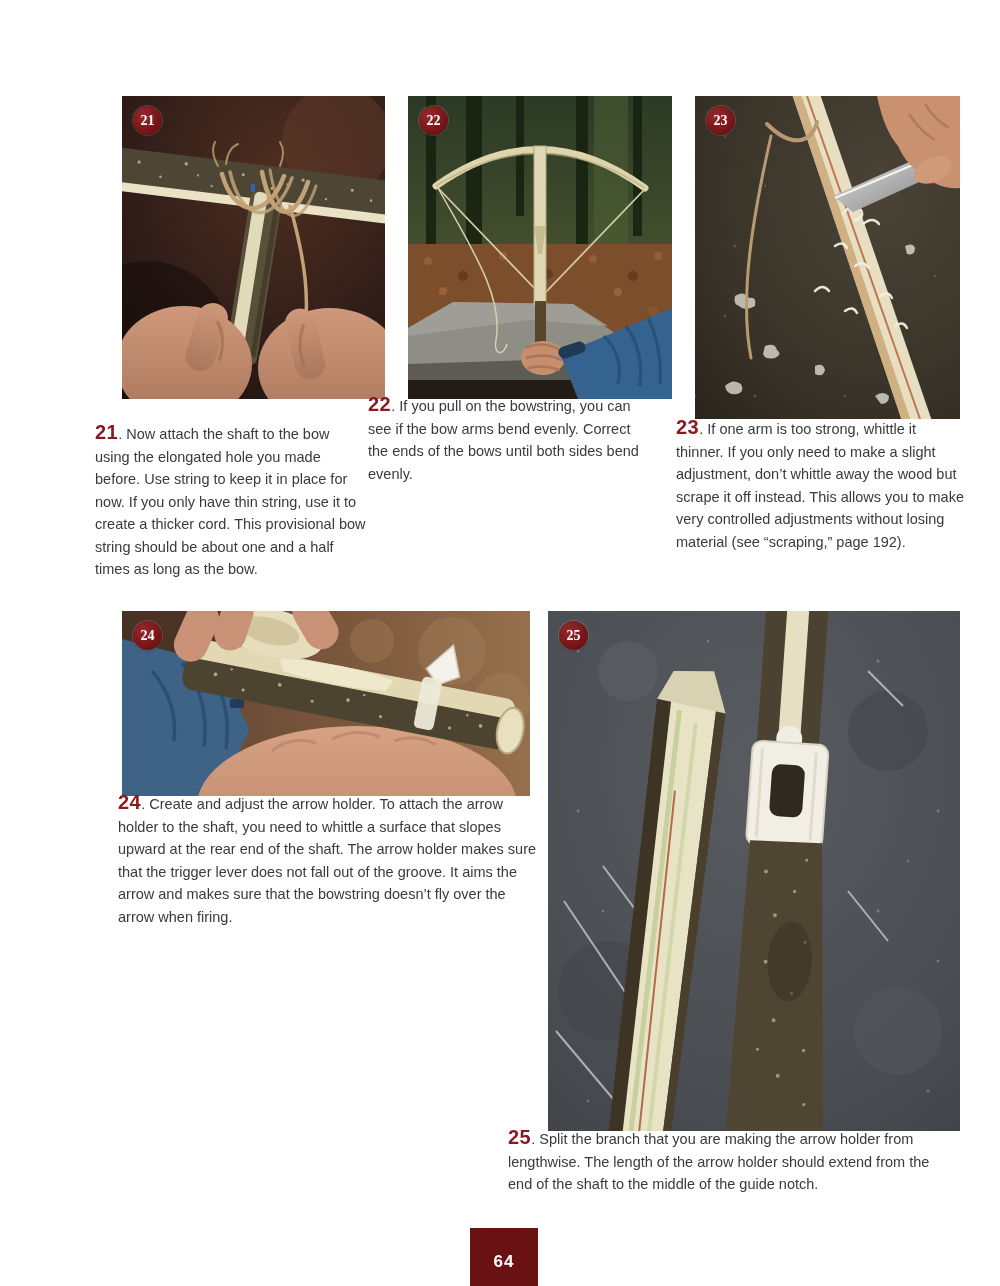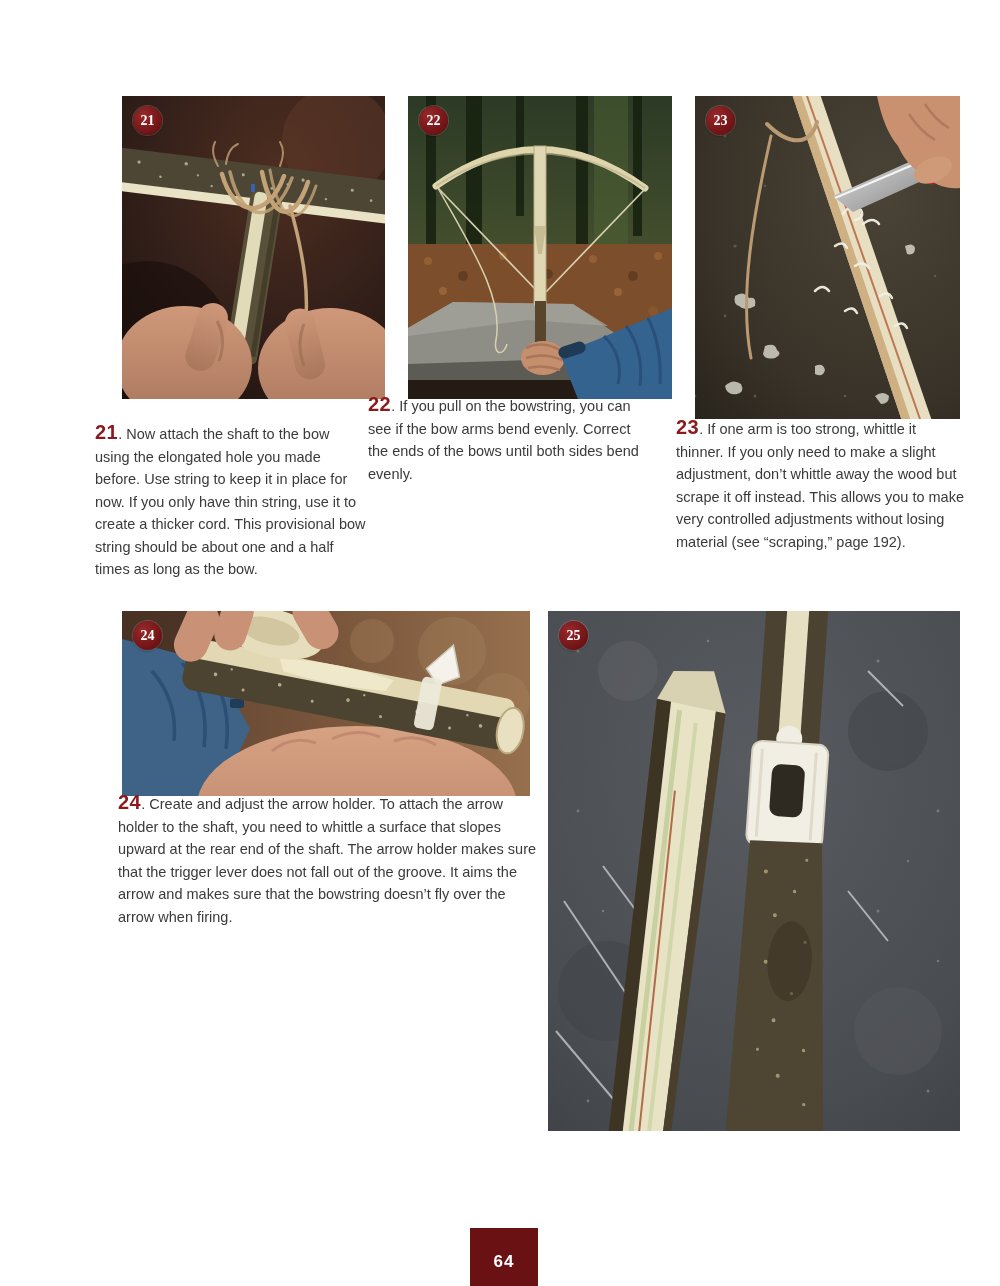--- a/index.html
+++ b/index.html
@@ -390,18 +390,21 @@
       </g>
     </svg>
     <div class="badge">
         <span>25</span>
       </div>
   </figure>
 
   <p class="caption" id="cap24">
     <span class="num">24</span><span>. </span><span>Create and adjust the arrow holder. To attach the arrow holder to the shaft, you need to whittle a surface that slopes upward at the rear end of the shaft. The arrow holder makes sure that the trigger lever does not fall out of the groove. It aims the arrow and makes sure that the bowstring doesn’t fly over the arrow when firing.</span>
   </p>
+  <p class="caption" id="cap25">
+    <span class="num">25</span><span>. </span><span>Split the branch that you are making the arrow holder from lengthwise. The length of the arrow holder should extend from the end of the shaft to the middle of the guide notch.</span>
+  </p>
 
   <div class="folio">
     <span>64</span>
   </div>
 
 </div>
 
 </body></html>

